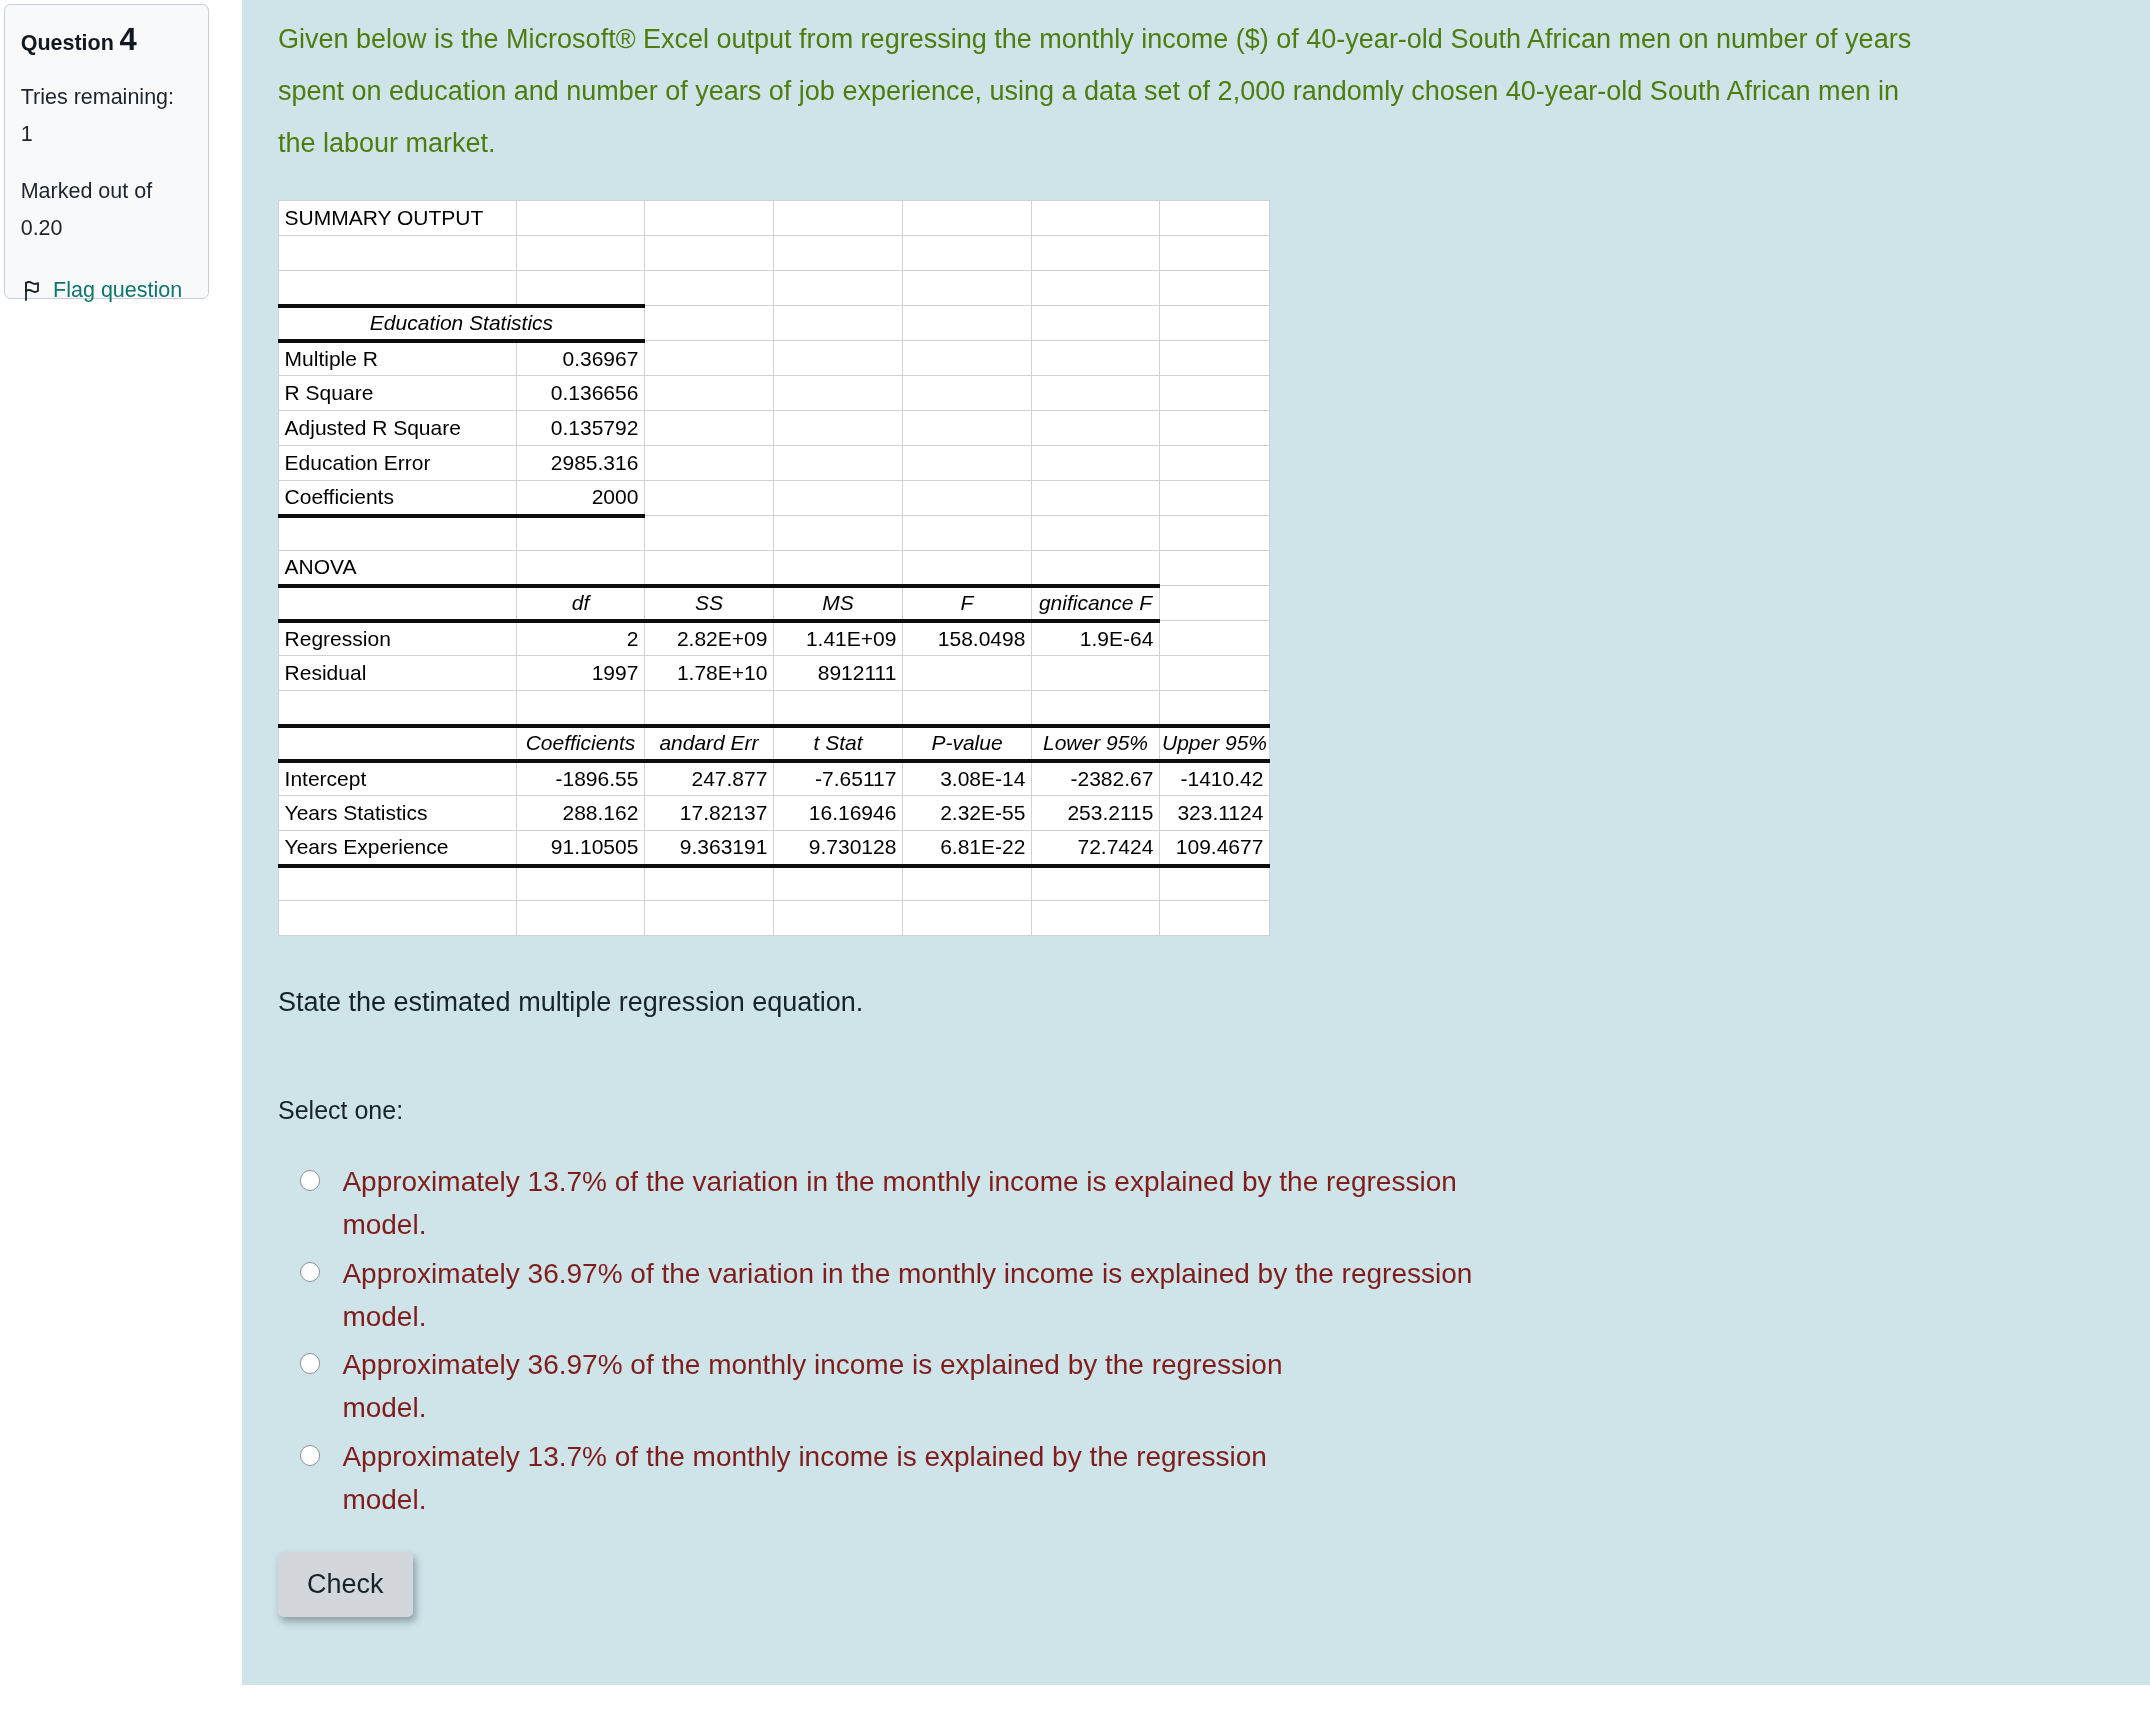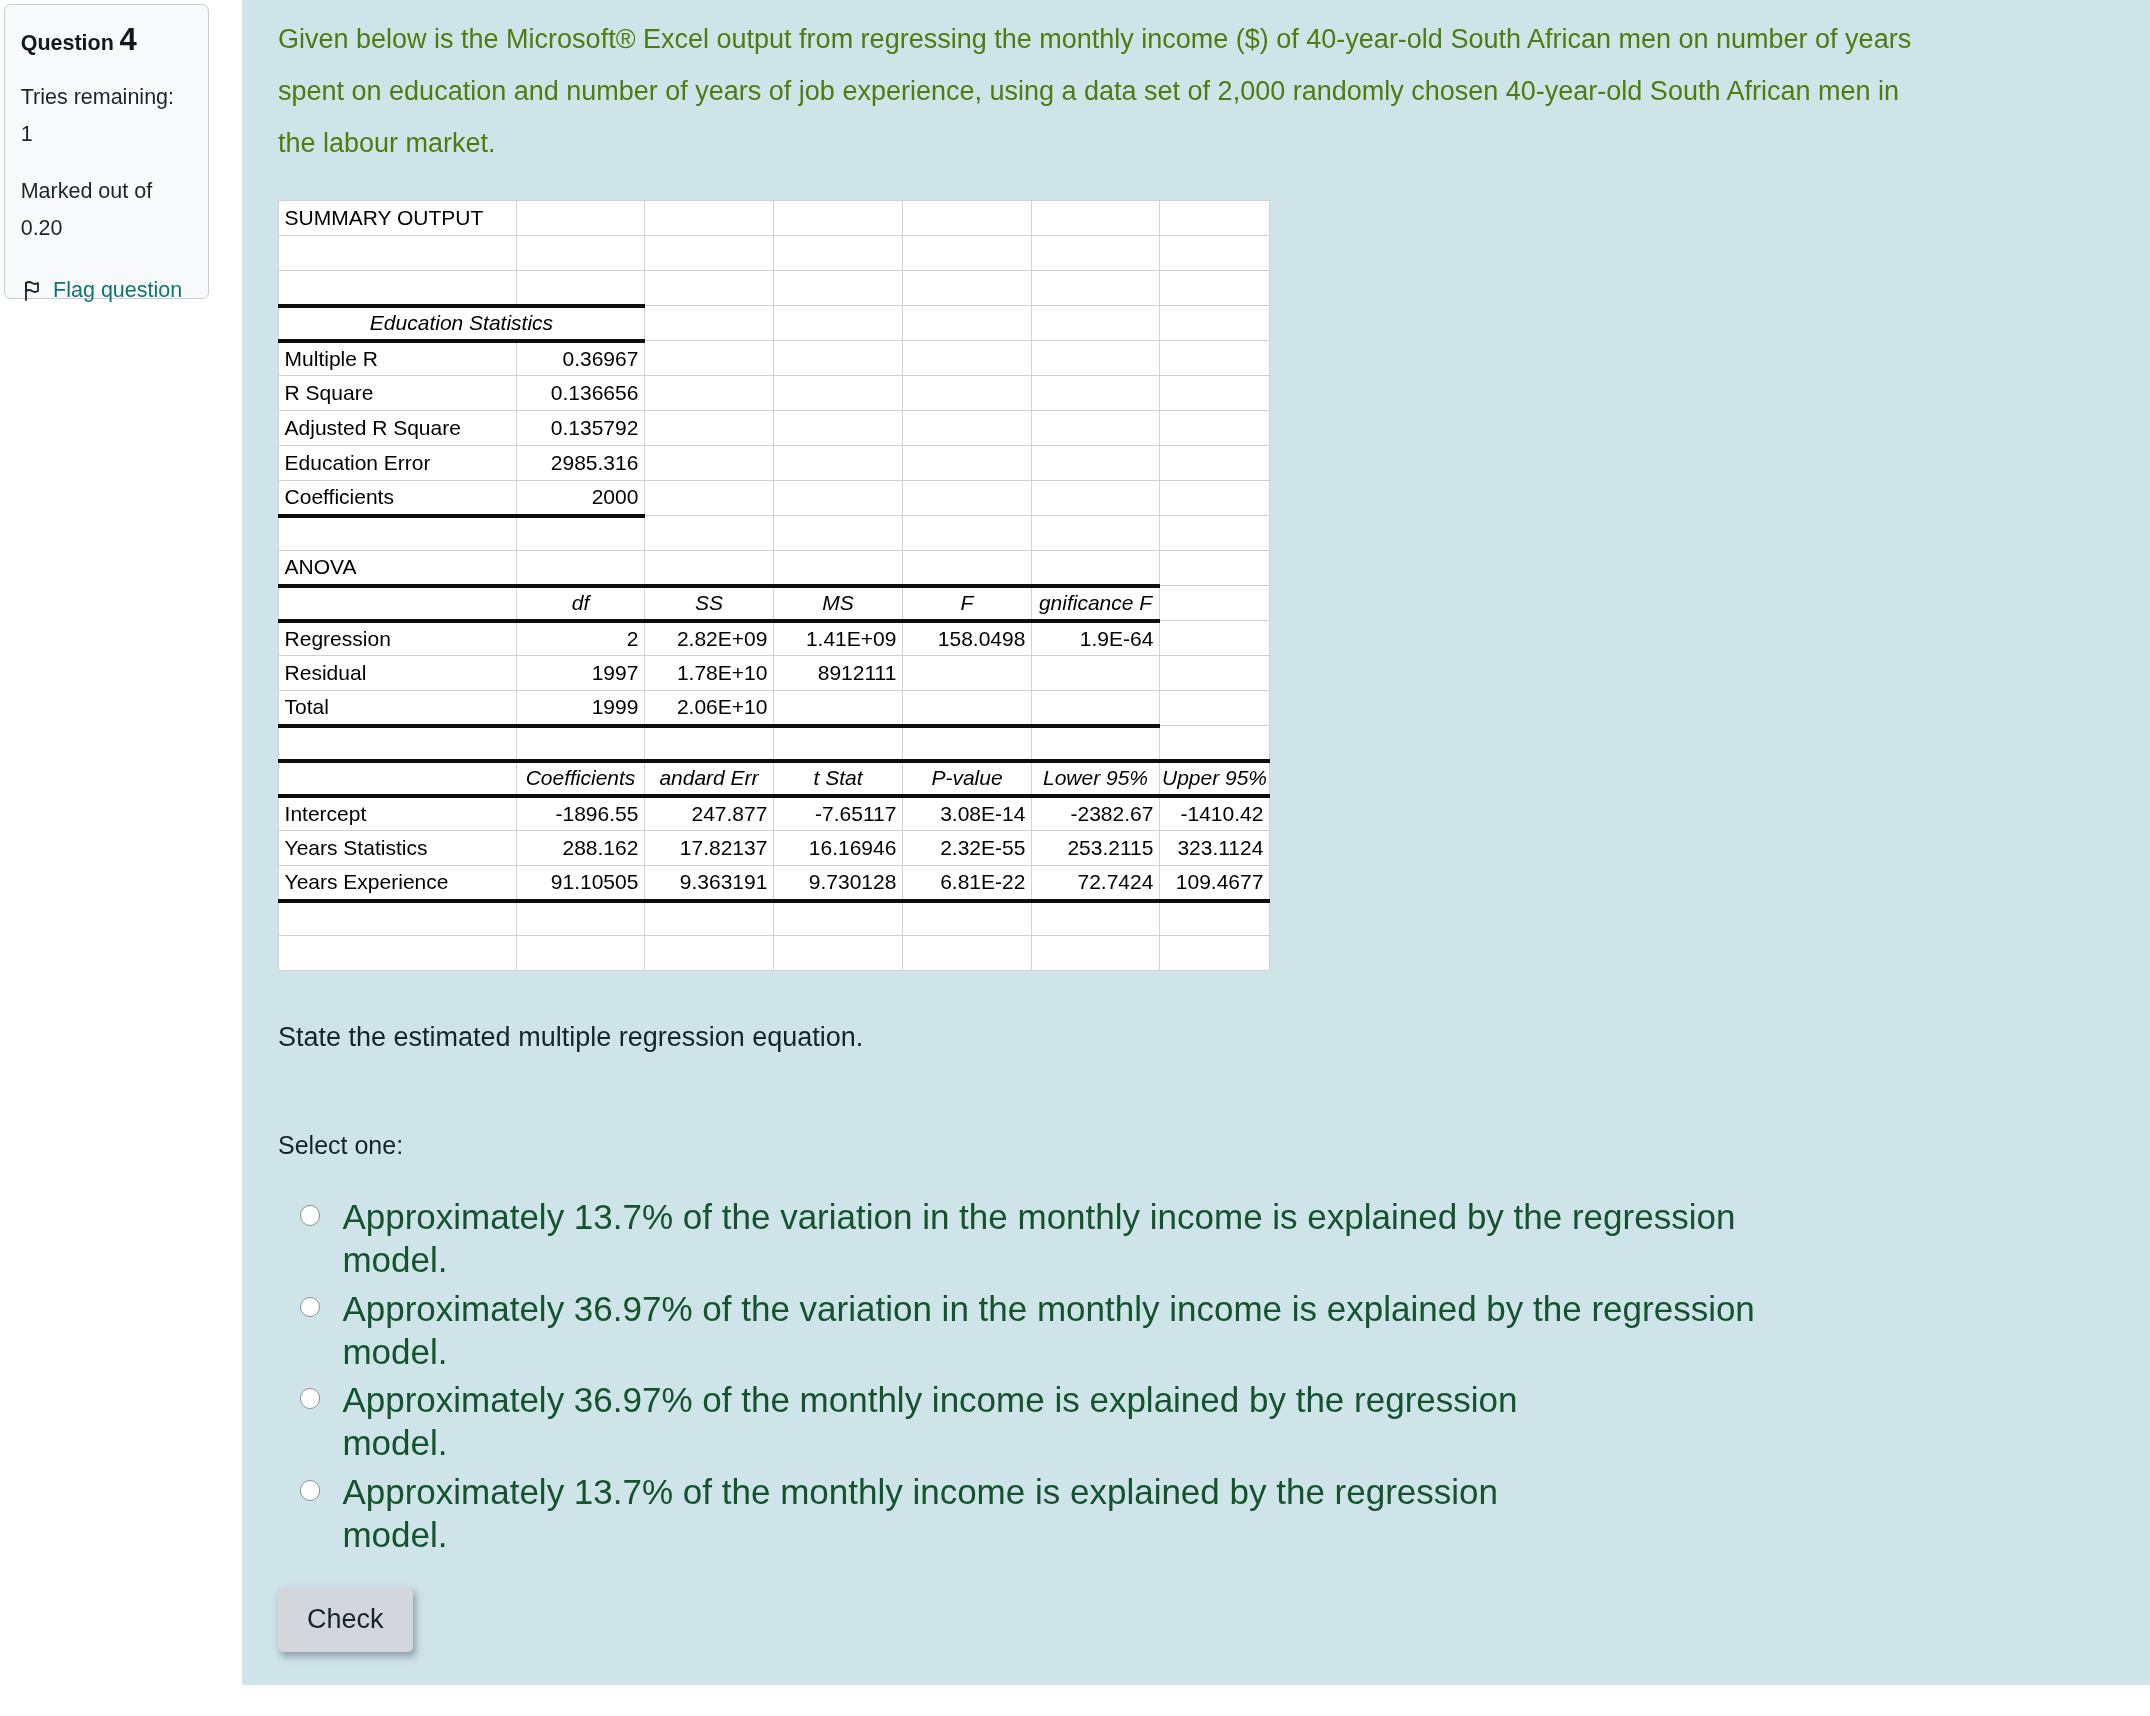--- a/index.html
+++ b/index.html
@@ -41,21 +41,21 @@
   table.excel td.num { text-align:right; }
   table.excel td.lab { text-align:left; }
   .prompt { font-size:27px; line-height:43px; margin:45px 0 0; }
   .select { font-size:25px; line-height:43px; margin:65px 0 0; }
   .options { margin-top:28px; }
   .option { display:flex; align-items:flex-start; margin-bottom:5.6px; cursor:pointer; padding-left:21.5px; }
   .radio {
     width:20.5px; height:20.5px; box-sizing:border-box; border-radius:50%;
     border:1.9px solid #8a9197; background:#ffffff; margin:10.3px 22.4px 0 0; flex:0 0 auto;
   }
-  .optext { font-size:35px; line-height:43px; color:#14532d; }
+  .optext { font-size:28px; line-height:43px; color:#7f1d1d; }
   .optext span { display:block; white-space:nowrap; }
   .check {
     margin:26px 0 0; background:#d3d6da; border:none; border-radius:5.6px;
     padding:17px 29px; font-size:27px; font-family:inherit; color:#17232c;
     box-shadow:2.8px 4.7px 7.5px rgba(96,110,120,0.55); cursor:pointer;
   }
 </style>
 </head>
 <body>
 
@@ -220,29 +220,20 @@
         <tr>
             <td class="lab">Residual</td>
             <td class="num">1997</td>
             <td class="num">1.78E+10</td>
             <td class="num">8912111</td>
             <td></td>
             <td></td>
             <td></td>
           </tr>
         <tr>
-            <td class="lab bb">Total</td>
-            <td class="num bb">1999</td>
-            <td class="num bb">2.06E+10</td>
-            <td class="bb"></td>
-            <td class="bb"></td>
-            <td class="bb"></td>
-            <td></td>
-          </tr>
-        <tr>
             <td class="bb"></td>
             <td class="bb"></td>
             <td class="bb"></td>
             <td class="bb"></td>
             <td class="bb"></td>
             <td class="bb"></td>
             <td class="bb"></td>
           </tr>
         <tr>
             <td class="bb"></td>

